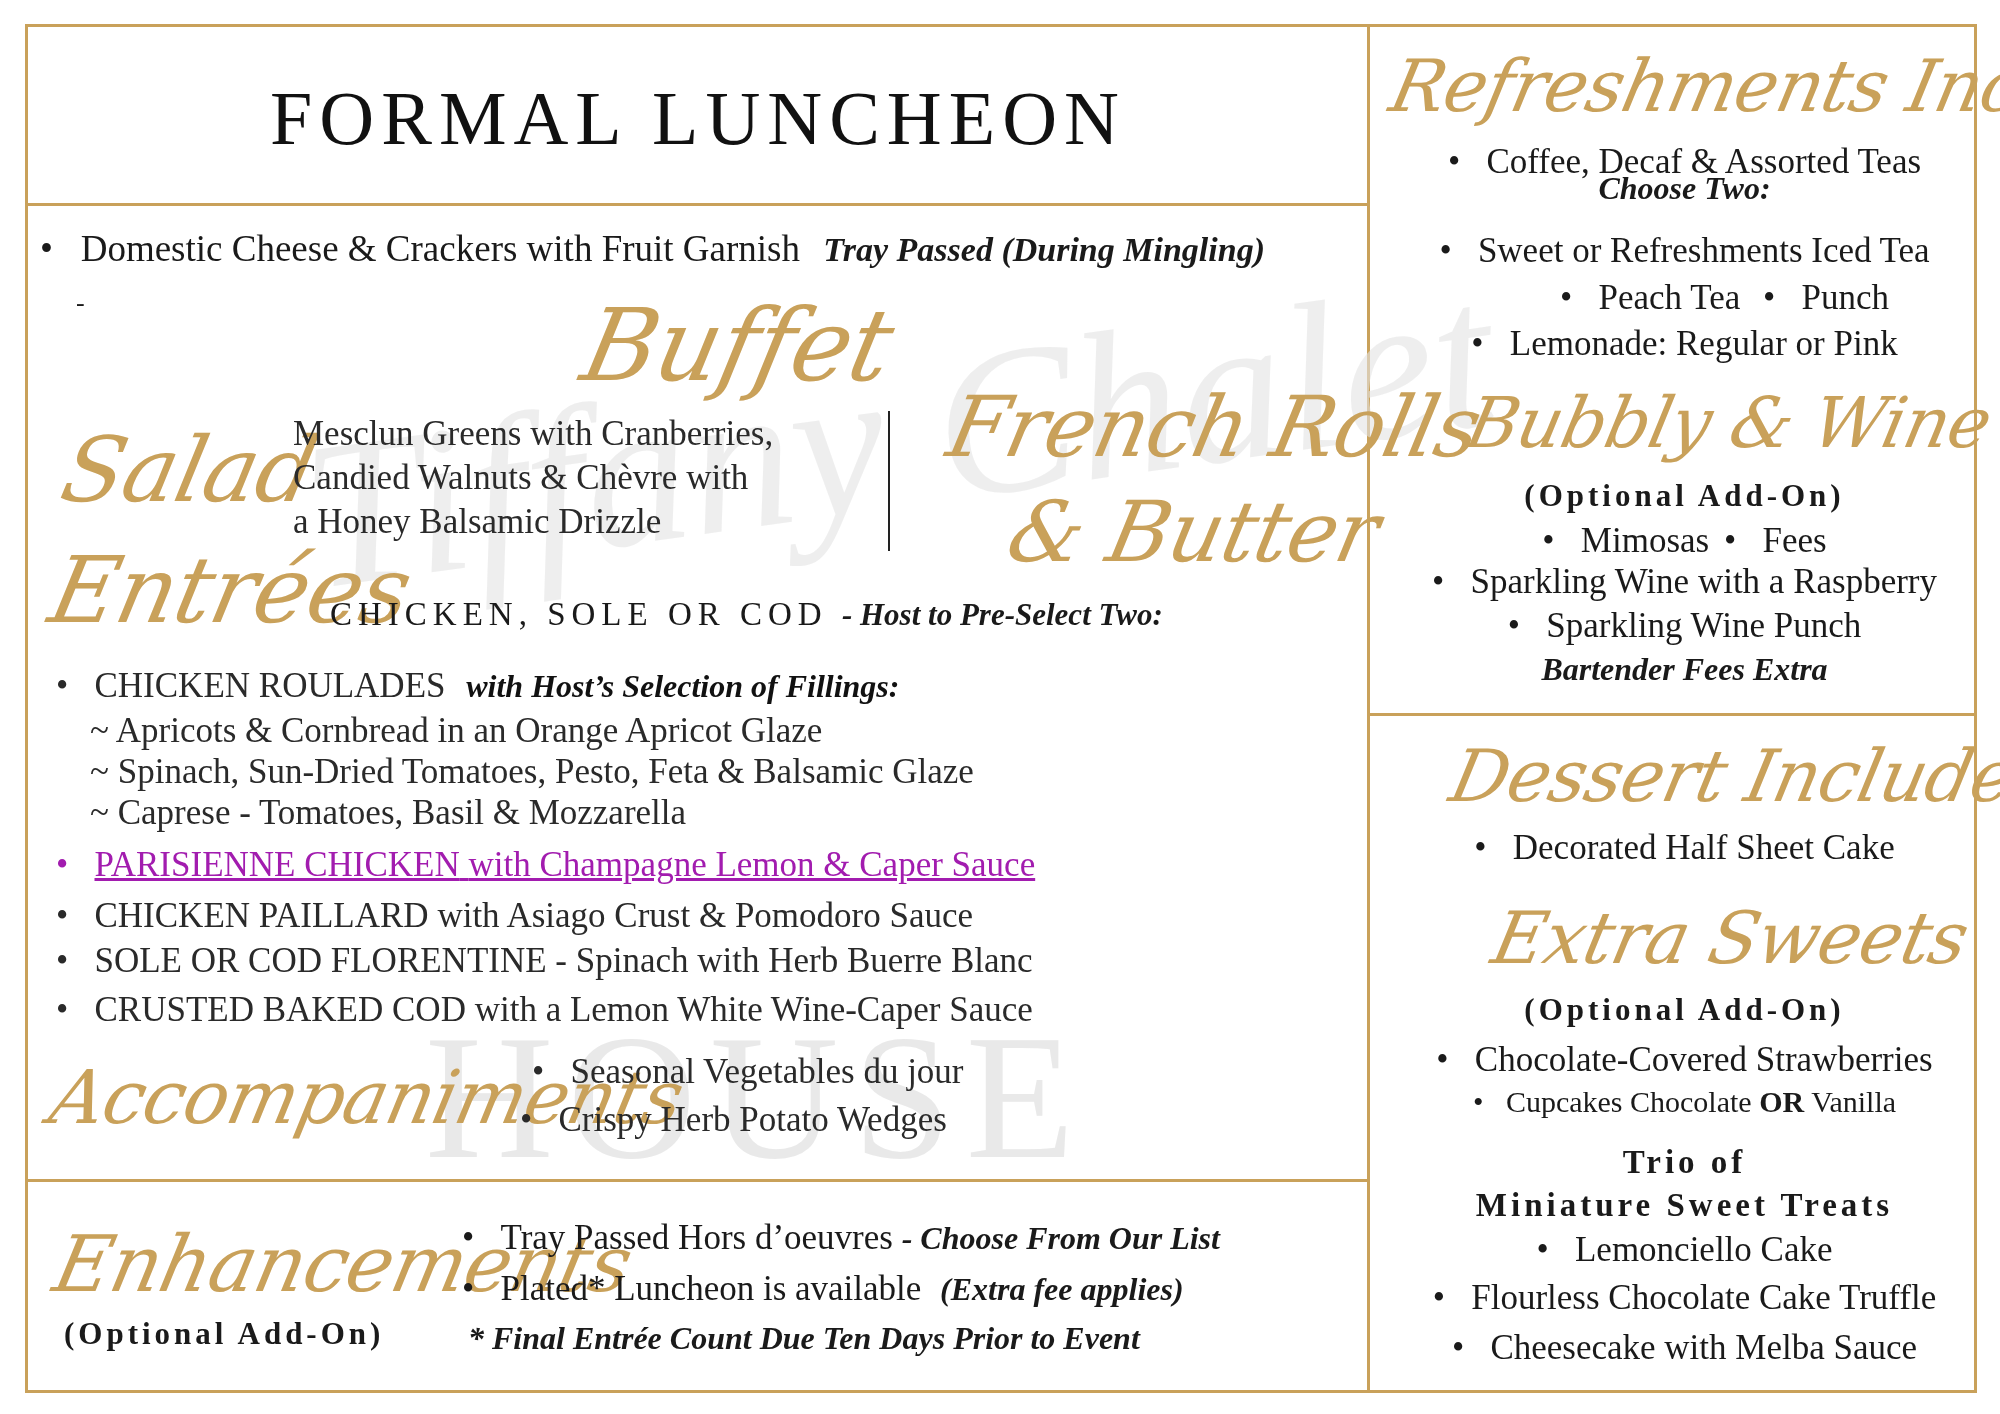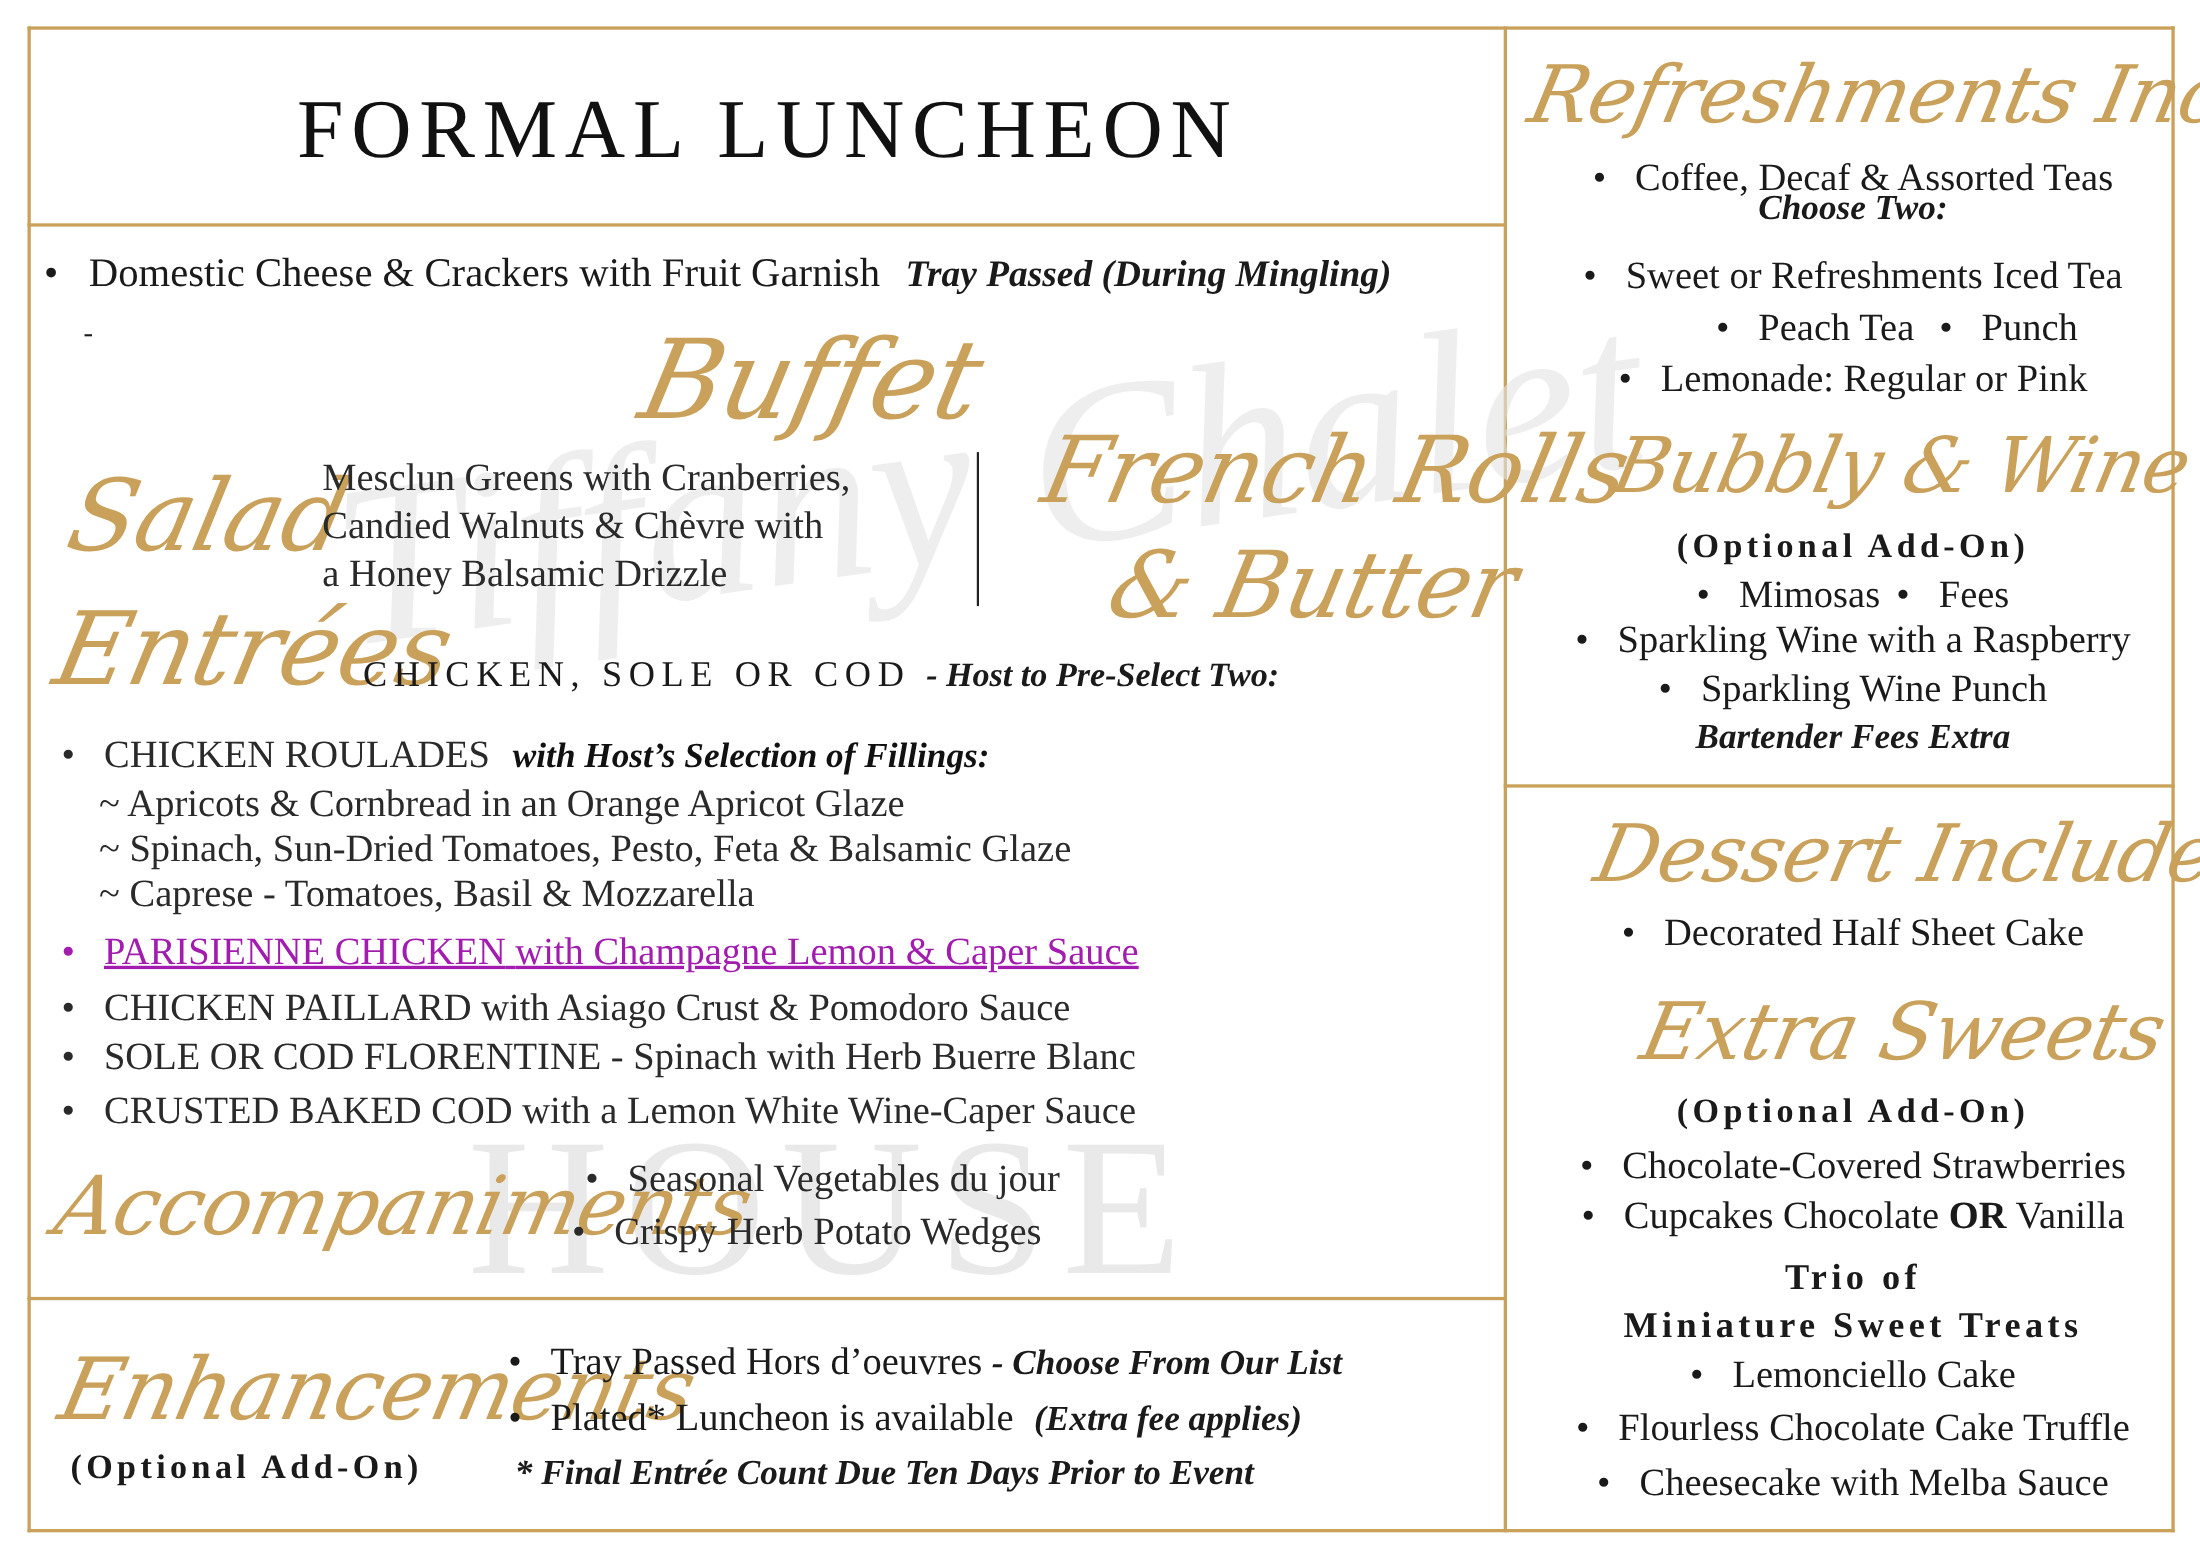--- a/index.html
+++ b/index.html
@@ -131,21 +131,21 @@
 <div class="script content" style="left:1452px; top:740px; font-size:72px;">Dessert Included</div>
 <div class="rc content" style="top:830px; font-size:35px;">
   <span class="bullet">Decorated Half Sheet Cake</span>
 </div>
 
 <div class="script content" style="left:1494px; top:902px; font-size:72px;">Extra Sweets</div>
 <div class="rc content spaced" style="top:994px; font-size:31px;">(Optional Add-On)</div>
 <div class="rc content" style="top:1042px; font-size:35px;">
   <span class="bullet">Chocolate-Covered Strawberries</span>
 </div>
-<div class="rc content" style="top:1087px; font-size:35px;">
+<div class="rc content" style="top:1087px; font-size:30px;">
   <span class="bullet">Cupcakes Chocolate</span>
   <span style="font-weight:bold;">OR</span>
   <span>Vanilla</span>
 </div>
 <div class="rc content spaced" style="top:1146px; font-size:33px;">Trio of</div>
 <div class="rc content spaced" style="top:1189px; font-size:33px;">Miniature Sweet Treats</div>
 <div class="rc content" style="top:1232px; font-size:35px;">
   <span class="bullet">Lemonciello Cake</span>
 </div>
 <div class="rc content" style="top:1280px; font-size:35px;">

